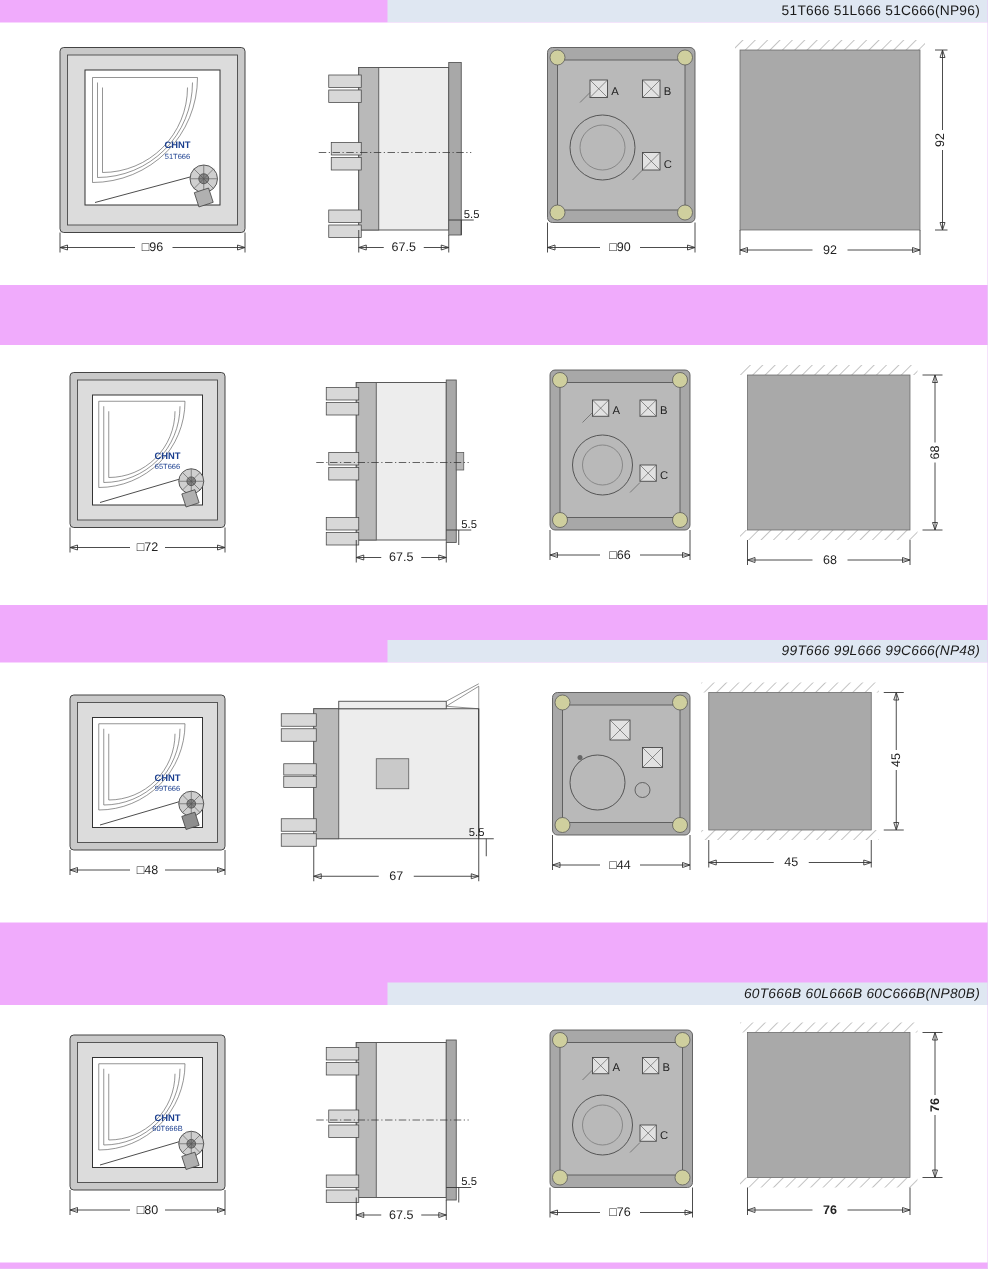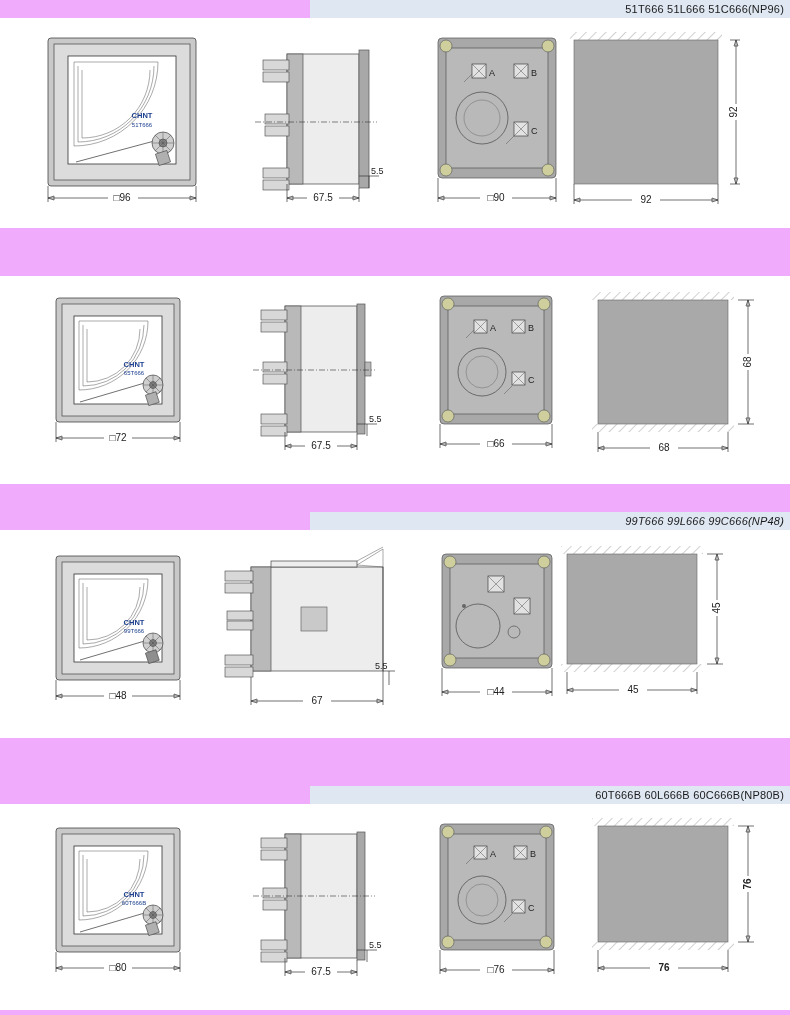--- a/index.html
+++ b/index.html
@@ -116,21 +116,21 @@
       <line class="ln" x1="18" y1="152" x2="18" y2="176"></line>
       <line class="ln" x1="136" y1="152" x2="136" y2="176"></line>
       <line class="ln" x1="18" y1="172" x2="136" y2="172"></line>
       <path class="ln" d="M18,172 l6,-2 v4 z" fill="#333"></path>
       <path class="ln" d="M136,172 l-6,-2 v4 z" fill="#333"></path>
       <rect x="60" y="165" width="32" height="12" fill="#fff" stroke="none"></rect>
       <text class="dim" x="76" y="175" text-anchor="middle">□90</text>
     </svg>
   </div>
 
-  <div class="panel" style="left:562px;top:26px;">
+  <div class="panel" style="left:580px;top:26px;">
     <svg width="190" height="180" viewBox="0 0 190 180">
       <defs>
         <pattern id="h1" width="7" height="7" patternUnits="userSpaceOnUse" patternTransform="rotate(45)">
           <line x1="0" y1="0" x2="0" y2="7" stroke="#777" stroke-width=".7"></line>
         </pattern>
       </defs>
       <rect x="8" y="6" width="152" height="8" fill="url(#h1)"></rect>
       <rect class="hatchfill" x="12" y="14" width="144" height="144"></rect>
       <line class="ln" x1="168" y1="14" x2="178" y2="14"></line>
       <line class="ln" x1="168" y1="158" x2="178" y2="158"></line>
@@ -373,21 +373,21 @@
       <line class="ln" x1="10" y1="132" x2="10" y2="154"></line>
       <line class="ln" x1="140" y1="132" x2="140" y2="154"></line>
       <line class="ln" x1="10" y1="150" x2="140" y2="150"></line>
       <path class="ln" d="M10,150 l6,-2 v4 z" fill="#333"></path>
       <path class="ln" d="M140,150 l-6,-2 v4 z" fill="#333"></path>
       <rect x="62" y="143" width="28" height="12" fill="#fff" stroke="none"></rect>
       <text class="dim" x="76" y="153" text-anchor="middle">45</text>
     </svg>
   </div>
 
-  <div class="hdr" style="top:786px;width:480px;right:0;">
+  <div class="hdr" style="top:786px;width:480px;right:0;font-style:italic;">
     <span>60T666B 60L666B  60C666B(NP80B)</span>
   </div>
   <div class="band" style="top:804px;height:206px;"></div>
 
   <div class="panel" style="left:34px;top:812px;">
     <svg width="170" height="172" viewBox="0 0 170 172">
       <rect class="bezel" x="22" y="16" width="124" height="124" rx="3"></rect>
       <rect class="bezel2" x="28" y="22" width="112" height="112"></rect>
       <rect class="face" x="40" y="34" width="88" height="88"></rect>
       <path class="lnT" d="M45,39 L45,108 A69,69 0 0,0 114,39 Z" fill="none"></path>

